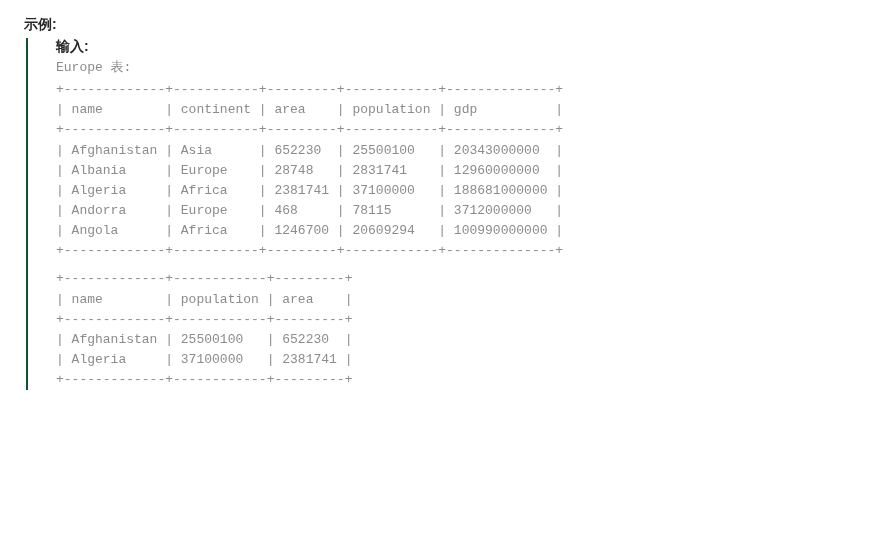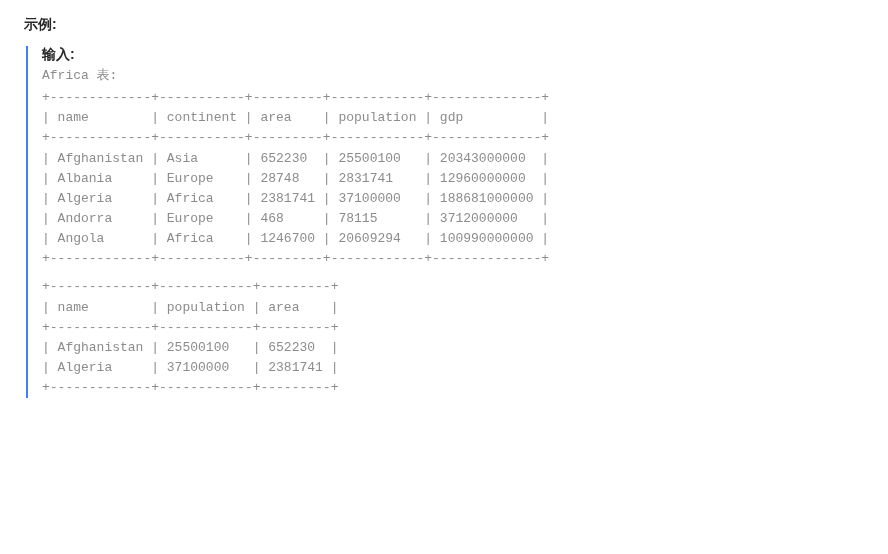--- a/index.html
+++ b/index.html
@@ -10,26 +10,26 @@
     body {
       font-family: -apple-system, BlinkMacSystemFont, "Segoe UI", "PingFang SC", "Microsoft YaHei", sans-serif;
       background: #ffffff;
       padding: 16px 24px;
       color: #262626;
       font-size: 14px;
     }
     .example-heading {
       font-weight: 600;
       font-size: 14px;
-      margin-bottom: 12px;
+      margin-bottom: 4px;
       color: #262626;
     }
     .code-block {
-      border-left: 2px solid #3b82f6;
-      padding-left: 14px;
+      border-left: 2px solid #14532d;
+      padding-left: 28px;
       margin-left: 2px;
     }
     .io-label {
       font-weight: 600;
       font-size: 14px;
       color: #262626;
       margin-top: 4px;
       margin-bottom: 2px;
     }
     .mono {
@@ -49,21 +49,21 @@
       margin-bottom: 8px;
     }
   </style>
 </head>
 <body>
 
 <div class="example-heading">示例:</div>
 
 <div class="code-block">
   <div class="io-label">输入:</div>
-  <div class="mono">Africa 表:</div>
+  <div class="mono">Europe 表:</div>
   <div class="ascii-table" id="input-ascii">+-------------+-----------+---------+------------+--------------+
 | name        | continent | area    | population | gdp          |
 +-------------+-----------+---------+------------+--------------+
 | Afghanistan | Asia      | 652230  | 25500100   | 20343000000  |
 | Albania     | Europe    | 28748   | 2831741    | 12960000000  |
 | Algeria     | Africa    | 2381741 | 37100000   | 188681000000 |
 | Andorra     | Europe    | 468     | 78115      | 3712000000   |
 | Angola      | Africa    | 1246700 | 20609294   | 100990000000 |
 +-------------+-----------+---------+------------+--------------+</div>
 

